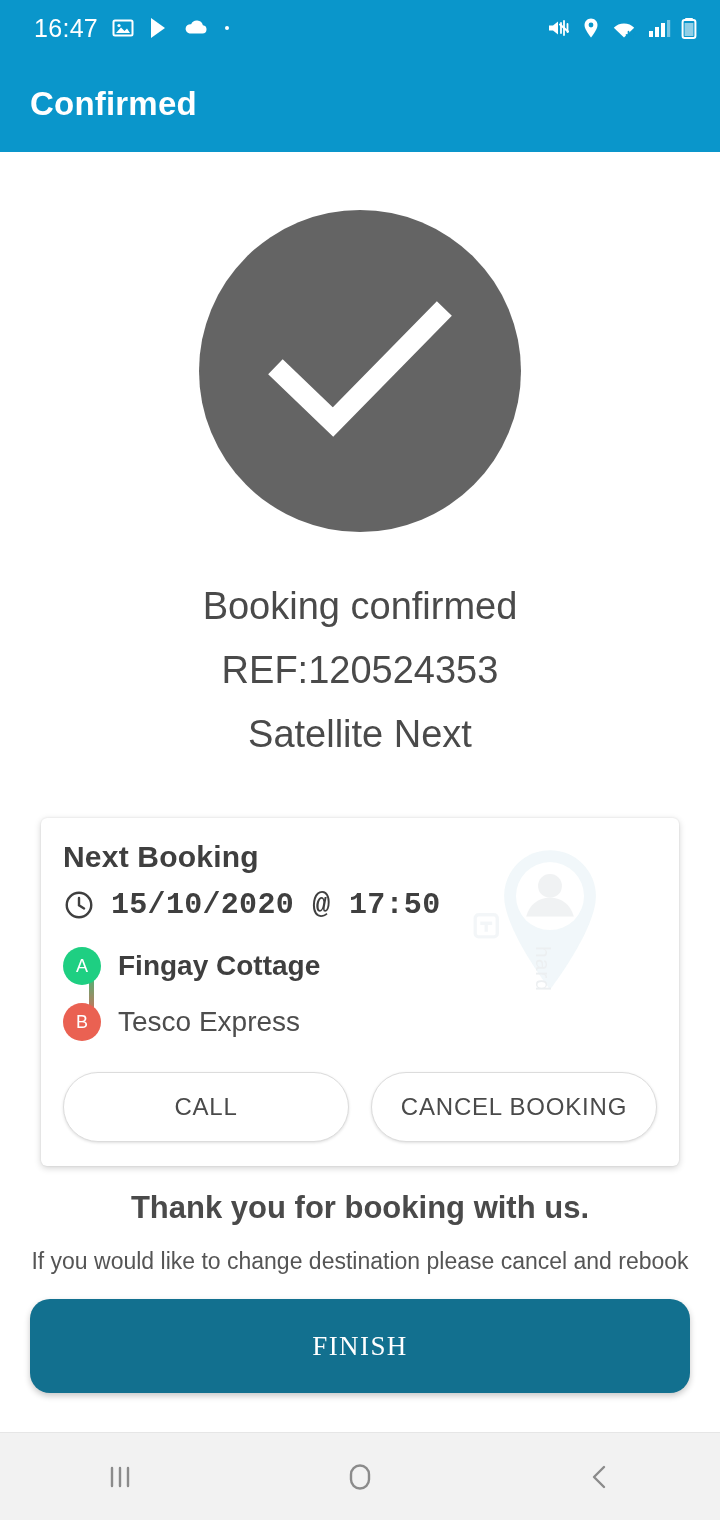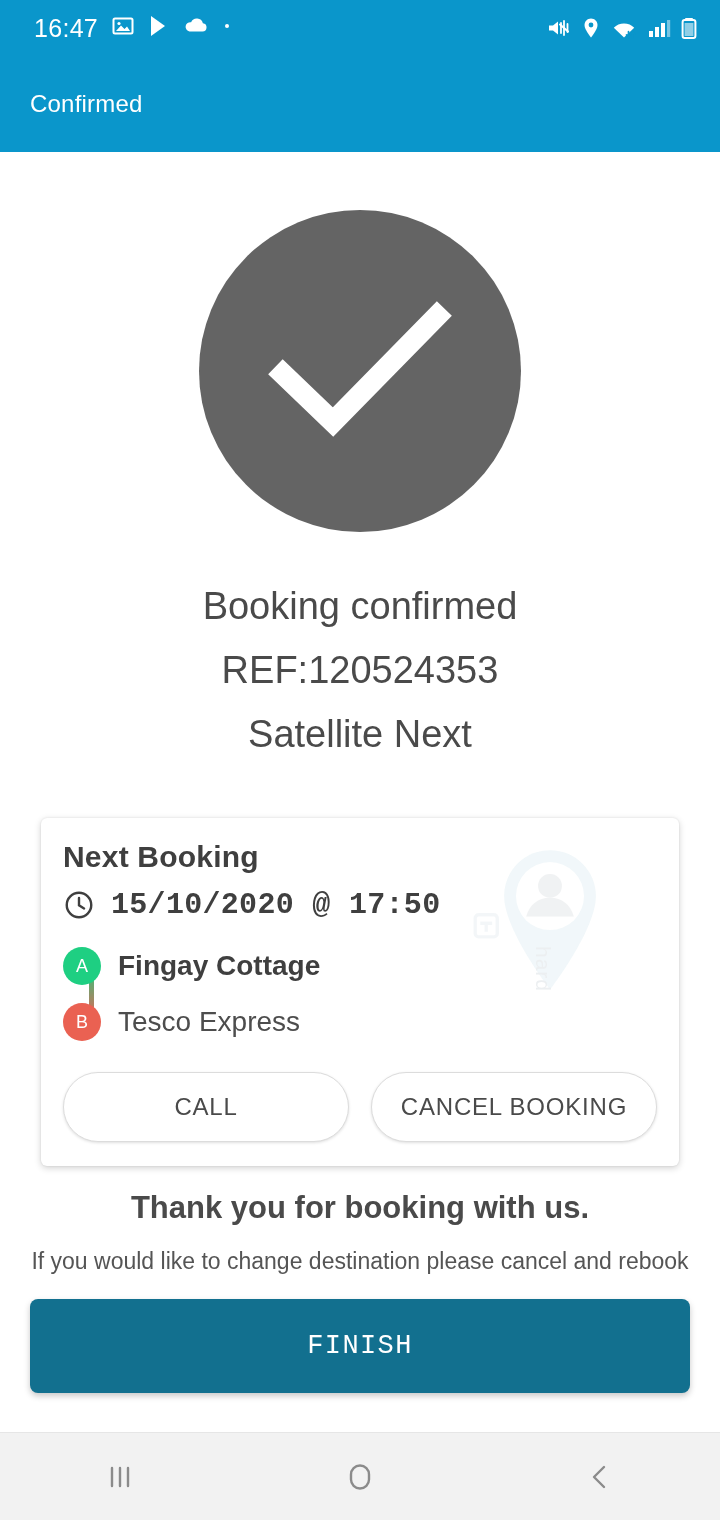--- a/index.html
+++ b/index.html
@@ -23,21 +23,21 @@
 
   
   .statusbar {
     height: 56px;
     background: #0a96cb;
     display: flex;
     align-items: center;
     padding: 0 22px 0 34px;
     flex: 0 0 auto;
   }
-  .sb-left { display: flex; gap: 13px; }
+  .sb-left { display: flex; align-items: center; gap: 13px; }
   .sb-clock {
     color: #ffffff;
     font-size: 25px;
     letter-spacing: 0.3px;
     font-family: "Liberation Sans", sans-serif;
   }
   .sb-right {
     margin-left: auto;
     display: flex;
     align-items: center;
@@ -49,22 +49,22 @@
   .appbar {
     height: 96px;
     background: #0a96cb;
     display: flex;
     align-items: center;
     padding: 0 30px;
     flex: 0 0 auto;
   }
   .appbar-title {
     color: #ffffff;
-    font-size: 24px;
-    font-weight: normal;
+    font-size: 33px;
+    font-weight: bold;
     letter-spacing: 0.2px;
   }
 
   
   .content {
     flex: 1 1 auto;
     position: relative;
     background: #ffffff;
     display: flex;
     flex-direction: column;
@@ -239,24 +239,24 @@
   .finish-wrap {
     margin-top: 24px;
     width: 660px;
     flex: 0 0 auto;
   }
   .finish-btn {
     width: 100%;
     height: 94px;
     background: #12708f;
     border: none;
-    border-radius: 8px;
+    border-radius: 20px;
     color: #ffffff;
     font-size: 27px;
-    font-family: Liberation Mono, monospace;
+    font-family: Liberation Serif, serif;
     letter-spacing: 1.4px;
     box-shadow: 0 3px 6px rgba(0,0,0,0.22);
     cursor: pointer;
   }
 
   
   .navbar {
     height: 88px;
     background: #f2f2f2;
     display: flex;

